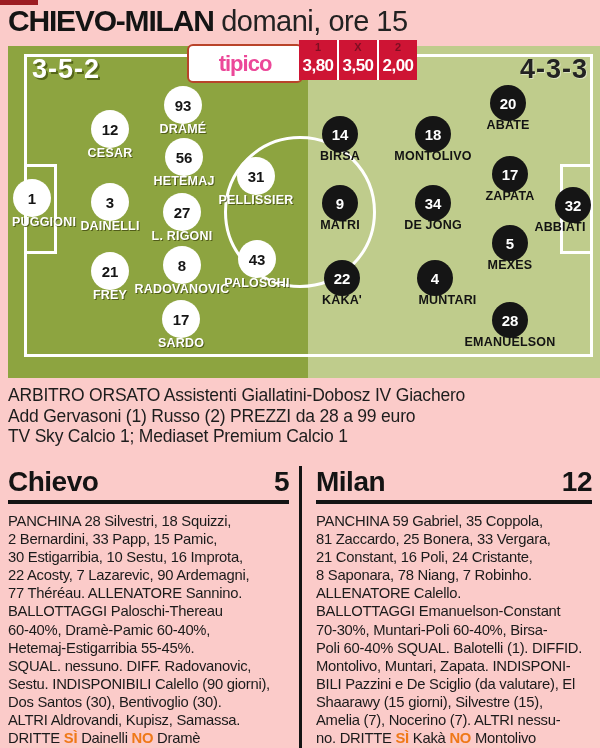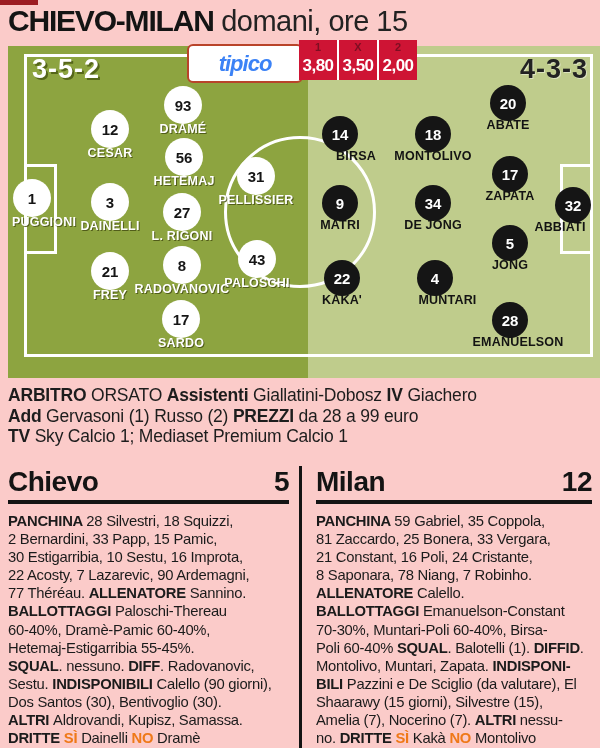--- a/index.html
+++ b/index.html
@@ -32,21 +32,21 @@
   .home .pc{width:38px;height:38px;background:#fff;color:#151515;}
   .away .pc{width:36px;height:36px;background:#151515;color:#fff;}
   .pn{position:absolute;transform:translateX(-50%);white-space:nowrap;
       font-weight:900;font-size:12.5px;letter-spacing:.2px;}
   .home .pn{top:17px;color:#fff;text-shadow:1px 1px 0 rgba(70,80,20,.85);}
   .away .pn{top:15px;color:#131313;}
 
   
   #tipico-box{position:absolute;left:187px;top:44px;width:112px;height:35px;background:#fff;
               border:2px solid #b9442a;border-radius:6px;display:flex;align-items:center;justify-content:center;}
-  #tipico-brand{color:#3b82f6;font-weight:900;font-style:italic;font-size:22px;letter-spacing:-1px;}
+  #tipico-brand{color:#ec4899;font-weight:900;font-size:22px;letter-spacing:-1px;}
   #odds-box{position:absolute;left:299px;top:40px;width:118px;height:40px;background:#ce1434;display:flex;}
   .odds-cell{flex:1;display:flex;flex-direction:column;align-items:center;justify-content:flex-start;}
   .odds-cell + .odds-cell{border-left:2px solid #fff;}
   .odds-label{font-size:11px;font-weight:900;color:#7d0e22;line-height:13px;margin-top:1px;}
   .odds-value{font-size:17px;font-weight:900;color:#fff;line-height:24px;letter-spacing:-0.5px;}
 
   
   #officials{position:absolute;left:8px;top:385px;width:586px;}
   .off-line{font-size:17.5px;line-height:20.5px;color:#1d1d1d;letter-spacing:-0.2px;white-space:nowrap;}
 
@@ -54,21 +54,21 @@
   .team-col{position:absolute;top:464px;}
   #team-left{left:8px;width:281px;}
   #team-right{left:316px;width:276px;}
   .team-head{display:flex;justify-content:space-between;align-items:flex-end;
              font-size:28px;font-weight:900;letter-spacing:-0.5px;color:#141414;height:34px;}
   .team-rule{height:4px;background:#141414;margin-top:2px;}
   .team-lines{margin-top:8px;}
   .tline{font-size:14.8px;line-height:18.1px;white-space:nowrap;letter-spacing:-0.25px;color:#1b1b1b;}
   #col-divider{position:absolute;left:299px;top:466px;width:3px;height:282px;background:#141414;}
 
-  .s-b{font-weight:700;}
+  .s-b{font-weight:400;}
   .s-r{font-weight:400;}
   .s-o{font-weight:700;color:#ef7918;}
 </style>
 </head>
 <body>
 
 <div id="page">
 
   <div id="corner-bar"></div>
 
@@ -129,21 +129,21 @@
           <div class="pn" style="left: 0px;">SARDO</div>
         </div>
       </div>
     <div id="away-players" class="away">
         <div class="player" style="left: 500px; top: 57px;">
           <div class="pc">20</div>
           <div class="pn" style="left: 0px;">ABATE</div>
         </div>
         <div class="player" style="left: 332px; top: 88px;">
           <div class="pc">14</div>
-          <div class="pn" style="left: 16px;">BIRSA</div>
+          <div class="pn" style="left: 0px;">BIRSA</div>
         </div>
         <div class="player" style="left: 425px; top: 88px;">
           <div class="pc">18</div>
           <div class="pn" style="left: 0px;">MONTOLIVO</div>
         </div>
         <div class="player" style="left: 502px; top: 128px;">
           <div class="pc">17</div>
           <div class="pn" style="left: 0px;">ZAPATA</div>
         </div>
         <div class="player" style="left: 332px; top: 157px;">
@@ -153,33 +153,33 @@
         <div class="player" style="left: 425px; top: 157px;">
           <div class="pc">34</div>
           <div class="pn" style="left: 0px;">DE JONG</div>
         </div>
         <div class="player" style="left: 565px; top: 159px;">
           <div class="pc">32</div>
           <div class="pn" style="left: -13px;">ABBIATI</div>
         </div>
         <div class="player" style="left: 502px; top: 197px;">
           <div class="pc">5</div>
-          <div class="pn" style="left: 0px;">JONG</div>
+          <div class="pn" style="left: 0px;">MEXES</div>
         </div>
         <div class="player" style="left: 334px; top: 232px;">
           <div class="pc">22</div>
           <div class="pn" style="left: 0px;">KAKA'</div>
         </div>
         <div class="player" style="left: 427px; top: 232px;">
           <div class="pc">4</div>
           <div class="pn" style="left: 0px; padding-left: 25px;">MUNTARI</div>
         </div>
         <div class="player" style="left: 502px; top: 274px;">
           <div class="pc">28</div>
-          <div class="pn" style="left: 8px;">EMANUELSON</div>
+          <div class="pn" style="left: 0px;">EMANUELSON</div>
         </div>
       </div>
   </div>
 
   <div id="tipico-box">
     <span id="tipico-brand">tipico</span>
   </div>
   <div id="odds-box">
       <div class="odds-cell">
         <div class="odds-label">1</div>

